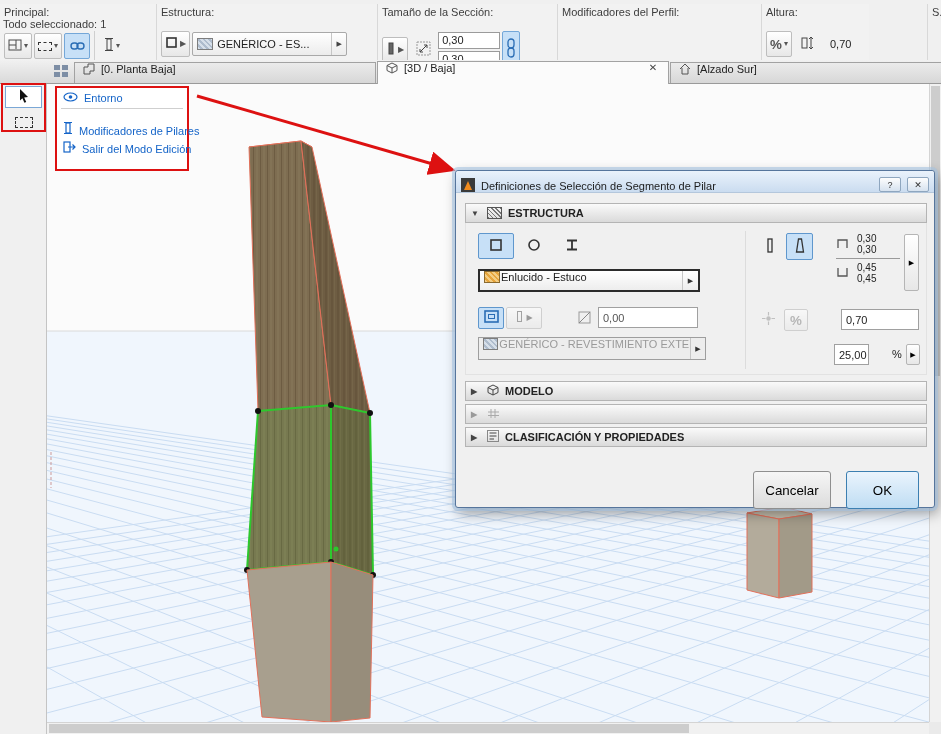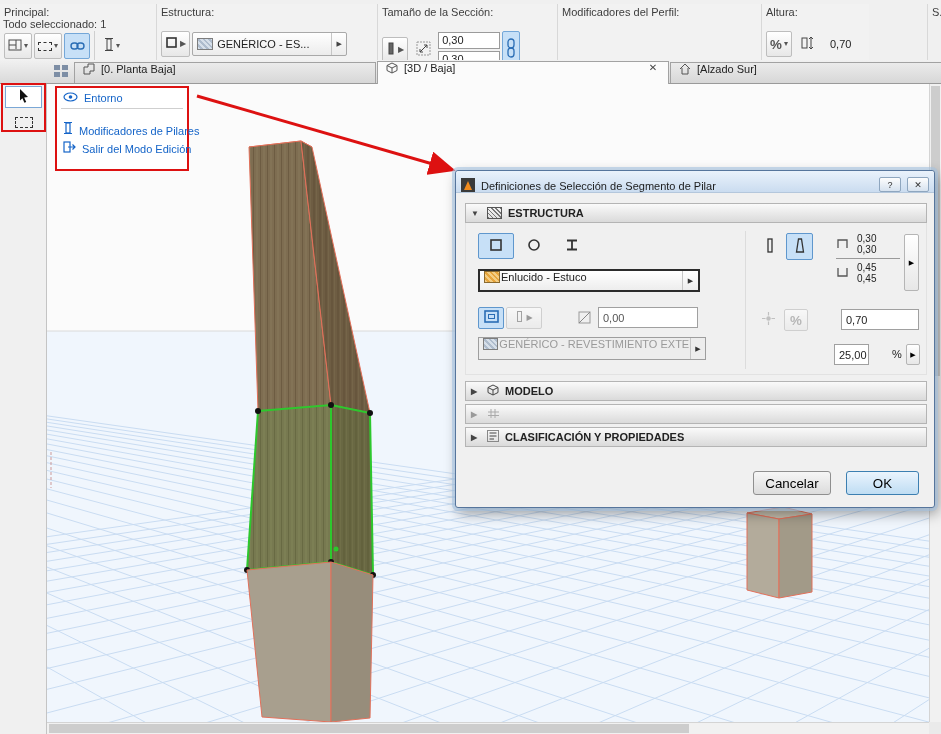--- a/index.html
+++ b/index.html
@@ -104,21 +104,21 @@
   .dcombo.focus{border:2px solid #2b2b2b}
   .dcombo .flyout{margin-left:auto;width:16px;align-self:stretch;display:flex;align-items:center;
                   justify-content:center;border-left:1px solid #c6c6c6;font-size:7px;color:#333}
   .dcombo.dis{color:#9a9a9a;background:#ededed}
   .dfield{position:absolute;height:21px;border:1px solid #a0a0a0;background:#fff;display:flex;
           align-items:center;padding:0 4px}
   .tapervals{position:absolute;left:380px;top:62px;width:66px}
   .tv-row{display:flex;align-items:center;gap:8px}
   .tv-stack{font-size:10px;line-height:11px;color:#222}
   .tv-line{border-top:1px solid #9a9a9a;margin:3px 0}
-  .footbtn{position:absolute;height:24px;display:flex;align-items:center;justify-content:center;
+  .footbtn{position:absolute;height:38px;display:flex;align-items:center;justify-content:center;
            background:linear-gradient(#f6f6f6,#dcdcdc);border:1px solid #8f8f8f;border-radius:3px;
            cursor:pointer}
   .footbtn.primary{border:1px solid #3c7fb1;background:linear-gradient(#eaf4fd,#bfddf3)}
 
   .hatch-ic{width:15px;height:12px;border:1px solid #555;
             background:repeating-linear-gradient(45deg,#777 0 1px,transparent 1px 3px)}
   .dashed-rect{width:18px;height:11px;border:1px dashed #333}
 </style>
 </head>
 <body>

